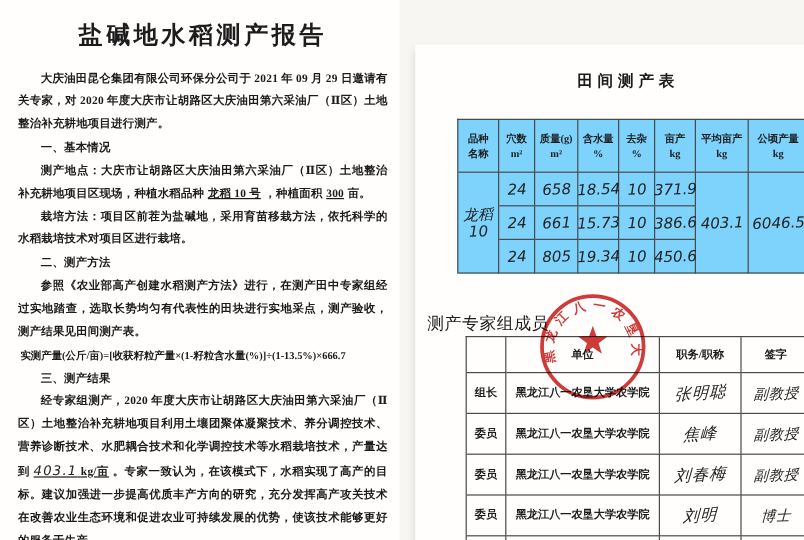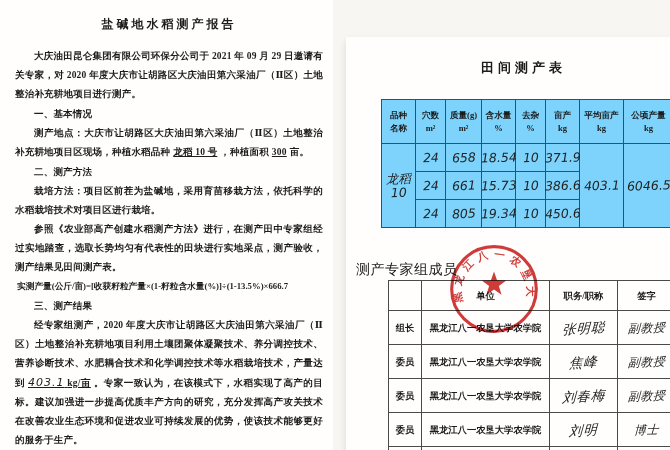--- a/index.html
+++ b/index.html
@@ -8,21 +8,21 @@
     background:#f7f6f3;
     font-family:"Liberation Serif","DejaVu Serif",serif;
     color:#1c1c1c;
   }
   .page{position:absolute;top:0;height:450px;background:#fffefd;}
   #left-page{left:0;width:333px;box-sizing:border-box;padding:12px 10px 0 15px;}
   #right-page{left:346px;width:337px;box-shadow:-4px 0 7px -4px rgba(0,0,0,.12);margin-top:37px;}
 
   
   .doc-title{
-    text-align:center;font-size:12px;font-weight:bold;letter-spacing:3px;
+    text-align:center;font-size:20px;font-weight:bold;letter-spacing:3px;
     margin:4px 0 14px 0;
   }
   .para{
     font-size:9.5px;font-weight:bold;line-height:19px;letter-spacing:.2px;
     text-align:justify;text-indent:2em;margin:0;
   }
   .heading{margin-top:1px;}
   .formula{
     font-size:8.7px;font-weight:bold;line-height:19px;white-space:nowrap;
     text-indent:2px;margin:0;
@@ -91,23 +91,23 @@
 
 <div class="page" id="left-page">
   <h1 class="doc-title">盐碱地水稻测产报告</h1>
 
   <p class="para">大庆油田昆仑集团有限公司环保分公司于 2021 年 09 月 29 日邀请有关专家，对 2020 年度大庆市让胡路区大庆油田第六采油厂（Ⅱ区）土地整治补充耕地项目进行测产。</p>
 
   <p class="para heading">一、基本情况</p>
 
   <p class="para"><span>测产地点：大庆市让胡路区大庆油田第六采油厂（Ⅱ区）土地整治补充耕地项目区现场，种植水稻品种</span><span class="u">龙稻 10 号</span><span>，种植面积</span><span class="u">300</span><span>亩。</span></p>
 
+  <p class="para">栽培方法：项目区前茬为盐碱地，采用育苗移栽方法，依托科学的水稻栽培技术对项目区进行栽培。</p>
+
   <p class="para heading">二、测产方法</p>
-
-  <p class="para">栽培方法：项目区前茬为盐碱地，采用育苗移栽方法，依托科学的水稻栽培技术对项目区进行栽培。</p>
 
   <p class="para">参照《农业部高产创建水稻测产方法》进行，在测产田中专家组经过实地踏查，选取长势均匀有代表性的田块进行实地采点，测产验收，测产结果见田间测产表。</p>
 
   <p class="formula">实测产量(公斤/亩)=[收获籽粒产量×(1-籽粒含水量(%)]÷(1-13.5%)×666.7</p>
 
   <p class="para heading">三、测产结果</p>
 
   <p class="para"><span>经专家组测产，2020 年度大庆市让胡路区大庆油田第六采油厂（Ⅱ区）土地整治补充耕地项目利用土壤团聚体凝聚技术、养分调控技术、营养诊断技术、水肥耦合技术和化学调控技术等水稻栽培技术，产量达到</span><span class="u"><span class="hw hw-inline">403.1</span> <span>kg/亩</span></span><span>。专家一致认为，在该模式下，水稻实现了高产的目标。建议加强进一步提高优质丰产方向的研究，充分发挥高产攻关技术在改善农业生态环境和促进农业可持续发展的优势，使该技术能够更好的服务于生产。</span></p>
 </div>
 

